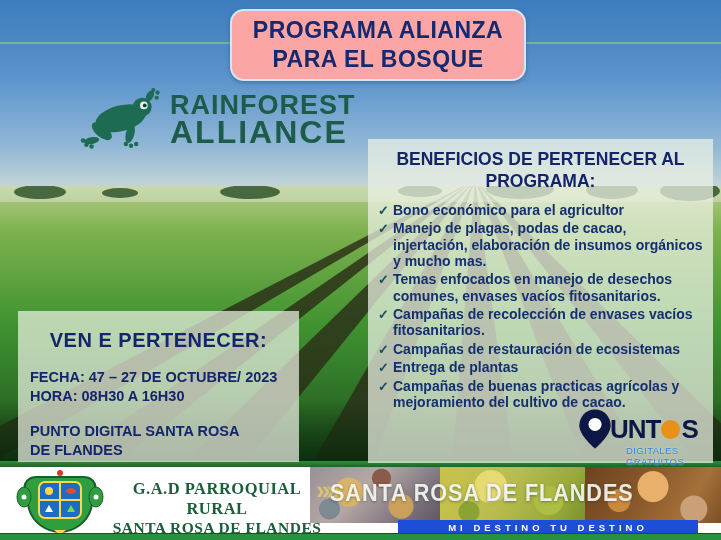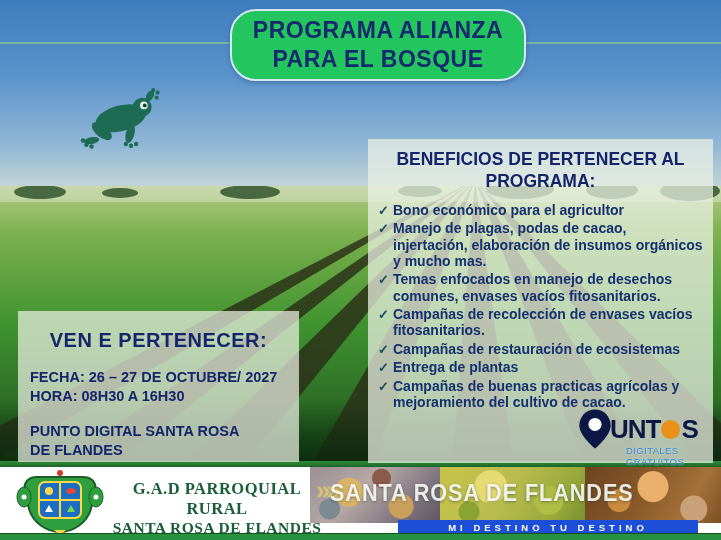--- a/index.html
+++ b/index.html
@@ -23,21 +23,21 @@
     position:absolute;left:0;top:400px;width:721px;height:66px;
     background:linear-gradient(rgba(12,44,14,0),rgba(10,40,12,.92));
   }
   .divider-strip{
     position:absolute;left:0;top:461px;width:721px;height:6px;
     background:linear-gradient(#2f8f3a,#1d6327);
   }
   
   .title-box{
     position:absolute;left:230px;top:9px;width:292px;height:68px;
-    background:#22c55e;border:2px solid #d4e7f4;border-radius:26px;
+    background:#fca5a5;border:2px solid #d4e7f4;border-radius:14px;
     box-shadow:0 2px 4px rgba(30,60,100,.35);
     display:flex;flex-direction:column;justify-content:center;align-items:center;
     color:#16286e;font-weight:800;font-size:23px;letter-spacing:.5px;line-height:1.25;
     text-align:right;
   }
   
   .ra-logo{position:absolute;left:76px;top:84px;display:flex;align-items:center;}
   .ra-frog{width:86px;height:72px;margin-right:8px;}
   .ra-text{color:#1d5c4b;font-weight:800;line-height:.92;letter-spacing:1px;}
   .ra-text .l1{font-size:27px;}
@@ -191,20 +191,24 @@
           <circle cx="64" cy="72" r="2.6"></circle>
           <circle cx="70" cy="70" r="2.6"></circle>
         <ellipse cx="86" cy="14" rx="4" ry="7" transform="rotate(30 86 14)"></ellipse>
         <circle cx="90" cy="7" r="2.4"></circle>
           <circle cx="95" cy="10" r="2.4"></circle>
           <circle cx="94" cy="16" r="2.4"></circle>
       </g>
       <circle cx="79" cy="25" r="4.5" fill="#e8f2ec"></circle>
       <circle cx="80" cy="25" r="2.2" fill="#12402f"></circle>
     </svg>
+    <div class="ra-text">
+      <div class="l1">RAINFOREST</div>
+      <div class="l2">ALLIANCE</div>
+    </div>
   </div>
 
   <div class="benefits">
     <div class="benefits-title">BENEFICIOS DE PERTENECER AL PROGRAMA:</div>
     <ul class="benefit-list">
       <li>
         <span class="check">✓</span>
         <span>Bono económico para el agricultor</span>
       </li>
       <li>
@@ -229,21 +233,21 @@
       </li>
       <li>
         <span class="check">✓</span>
         <span>Campañas de buenas practicas agrícolas y mejoramiento del cultivo de cacao.</span>
       </li>
     </ul>
   </div>
 
   <div class="invite">
     <div class="invite-title">VEN E PERTENECER:</div>
-    <div class="invite-line">FECHA: 26 – 27 DE OCTUBRE/ 2027</div>
+    <div class="invite-line">FECHA: 47 – 27 DE OCTUBRE/ 2023</div>
     <div class="invite-line">HORA: 08H30 A 16H30</div>
     <div class="invite-place">PUNTO DIGITAL SANTA ROSA DE FLANDES</div>
   </div>
 
   <div class="puntos">
     <div class="puntos-row">
       <svg class="puntos-pin" viewBox="0 0 52 64">
         <path d="M26,2 C12,2 2,13 2,27 C2,42 26,62 26,62 C26,62 50,42 50,27 C50,13 40,2 26,2 Z" fill="#0d1746"></path>
         <circle cx="26" cy="25" r="10" fill="#ffffff"></circle>
       </svg>

